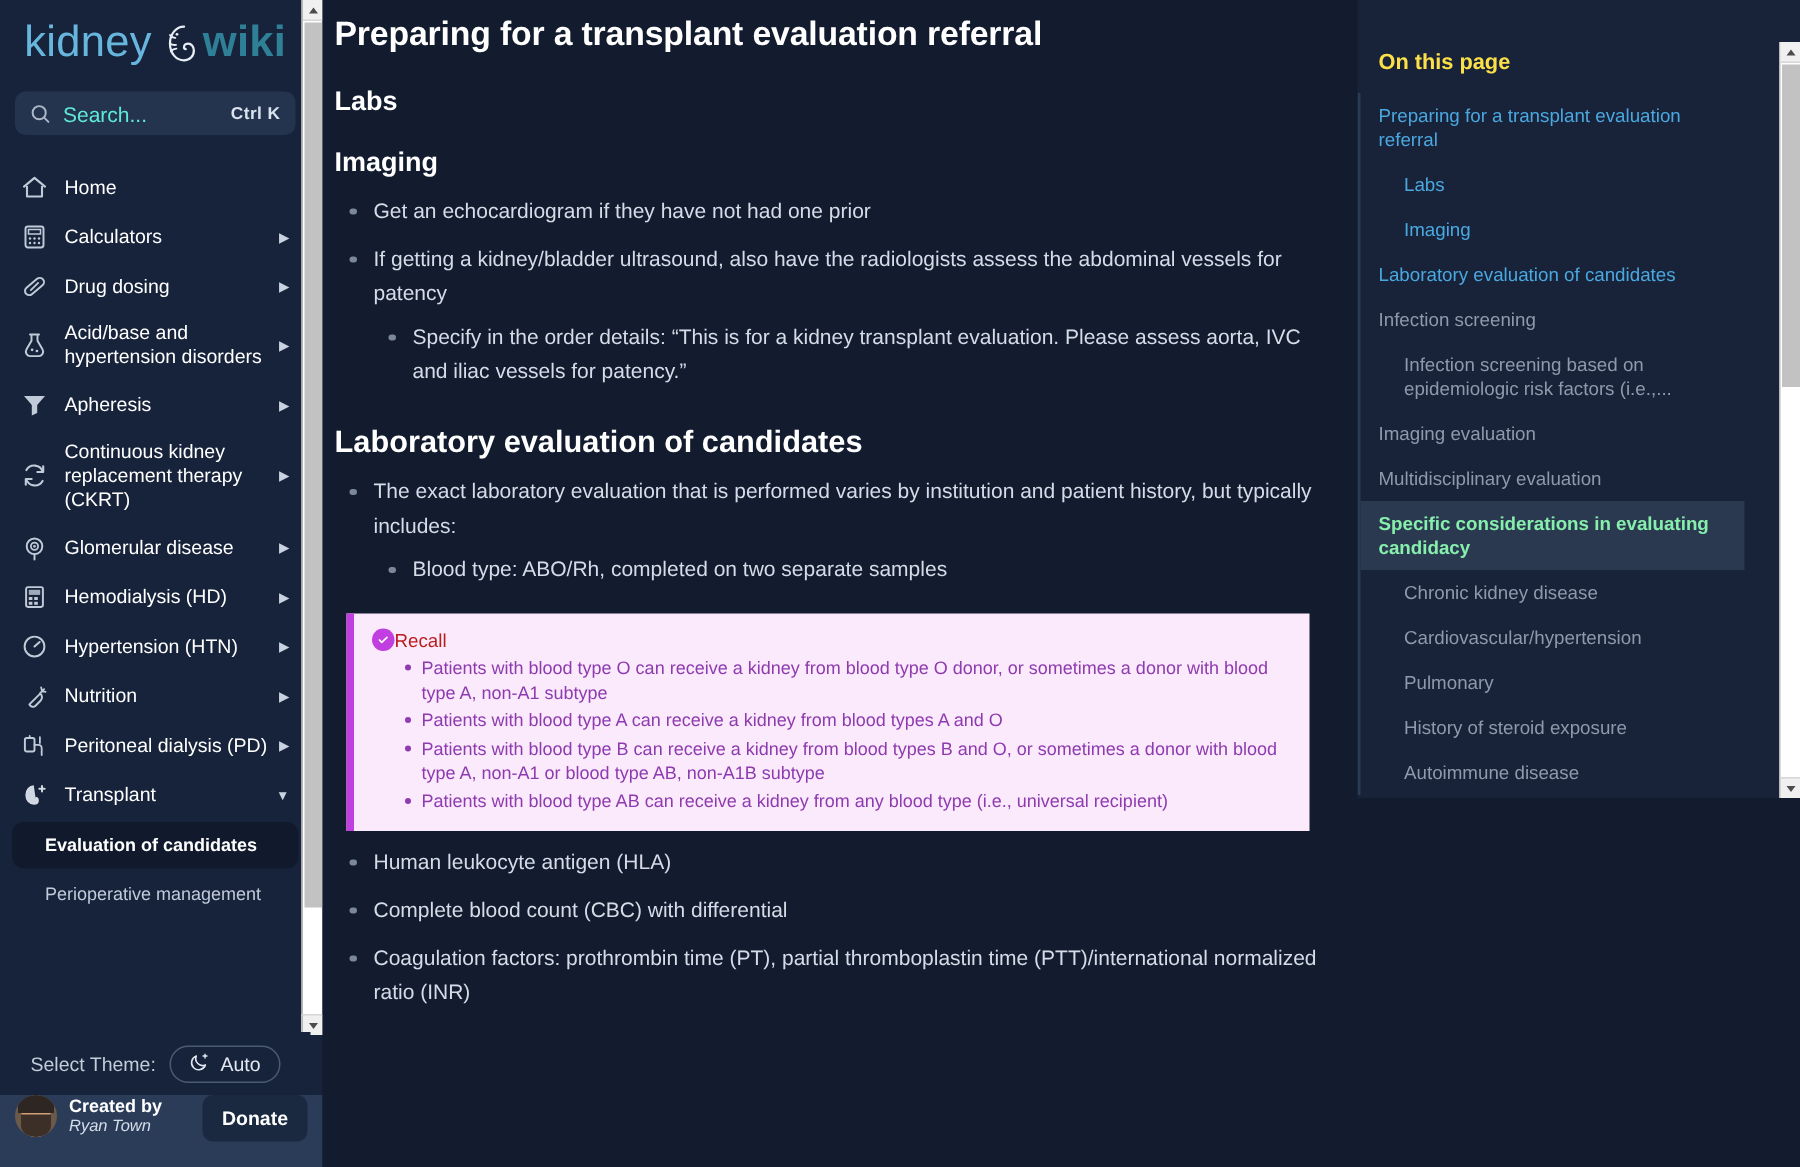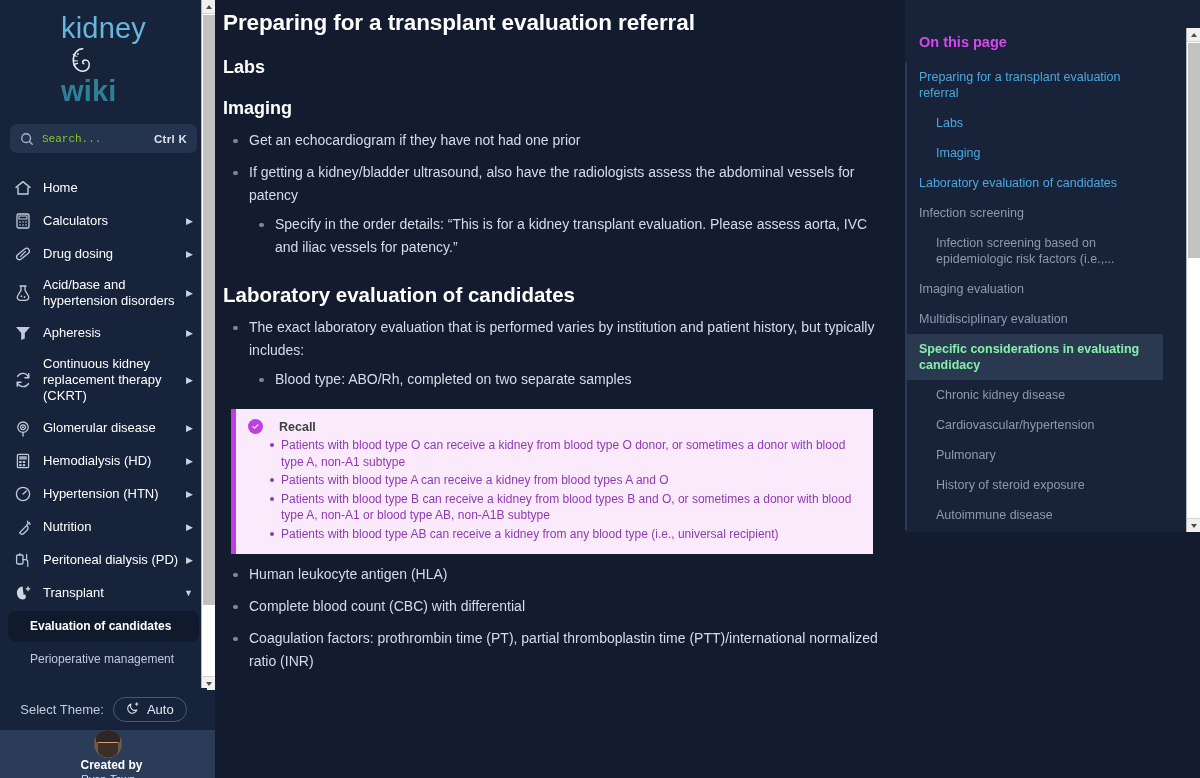--- a/index.html
+++ b/index.html
@@ -19,36 +19,36 @@
     display: flex; flex-direction: column;
   }
   #sidebar-scroll-region {
     position: absolute; left: 0; top: 0; width: 207px; height: 690px;
     overflow: hidden;
   }
   .logo-wrap {
     padding: 12px 10px 6px 10px;
     display: flex; align-items: center; justify-content: center;
   }
-  .logo-text { font-size: 29px; letter-spacing: .2px; display: flex; align-items: flex-start; flex-direction: column; }
+  .logo-text { font-size: 29px; letter-spacing: .2px; display: flex; align-items: center; }
   .logo-kidney { color: #67b6dd; font-weight: 300; }
   .logo-wiki { color: #2f7f96; font-weight: 700; }
   .logo-glyph { width: 30px; height: 30px; margin: 0 2px; }
 
   .search-box {
     margin: 8px 10px 0 10px;
     height: 29px; background: #243category; }
   .search-box {
     margin: 10px 10px 0 10px; height: 29px;
     background: #24344f; border-radius: 7px;
     display: flex; align-items: center; padding: 0 10px;
     cursor: text;
   }
   .search-icon { width: 14px; height: 14px; flex: 0 0 14px; opacity:.8; }
-  .search-placeholder { color: #84cc16; font-size: 11px; margin-left: 8px; flex: 1; font-family: Liberation Mono, monospace; }
+  .search-placeholder { color: #5eead4; font-size: 14px; margin-left: 8px; flex: 1; }
   .search-kbd { color: #dbe3ee; font-size: 11.5px; font-weight: bold; letter-spacing: .3px; }
 
   .nav { margin-top: 18px; }
   .nav-item {
     display: flex; align-items: center;
     padding: 7px 14px 7px 14px;
     min-height: 33px;
     cursor: pointer;
   }
   .nav-item .ni-icon { width: 18px; height: 18px; flex: 0 0 18px; margin-right: 11px; opacity: .92; }
@@ -77,21 +77,21 @@
     border: 1px solid #4a5a75; border-radius: 14px;
     height: 25px; padding: 0 12px;
     display: flex; align-items: center; cursor: pointer;
   }
   .theme-toggle svg { width: 14px; height: 14px; margin-right: 7px; }
   .theme-toggle span { color: #e3e9f2; font-size: 13px; }
 
   .footer-bar {
     position: absolute; left: 0; bottom: 0; width: 215px; height: 48px;
     background: #2b3c59;
-    display: flex; align-items: center; padding: 0 10px; flex-direction: column;
+    display: flex; align-items: flex-start; padding: 0 10px;
   }
   .avatar {
     width: 28px; height: 28px; border-radius: 50%;
     flex: 0 0 28px; overflow: hidden; position: relative;
     background: #6b5a4a;
   }
   .avatar .face { position:absolute; left:4px; top:3px; width:20px; height:25px; border-radius:50% 50% 45% 45%; background:#d2a077; }
   .avatar .hair { position:absolute; left:2px; top:0px; width:24px; height:12px; border-radius:50% 50% 0 0; background:#2e2622; }
   .avatar .beard { position:absolute; left:4px; top:13px; width:20px; height:15px; border-radius:0 0 50% 50%; background:#3b2f27; }
   .footer-text { margin-left: 8px; flex: 1; }
@@ -158,39 +158,39 @@
     margin: 18px 0 0 8px; width: 642px;
     background: #fbeafc; border-left: 5px solid #c13fe0;
     padding: 10px 14px 12px 12px;
   }
   .callout-head { display: flex; align-items: center; }
   .callout-badge {
     width: 15px; height: 15px; border-radius: 50%; background: #c13fe0;
     flex: 0 0 15px; display: flex; align-items: center; justify-content: center;
   }
   .callout-badge svg { width: 9px; height: 9px; }
-  .callout-title { color: #404040; font-size: 12.5px; font-weight: bold; margin-left: 16px; }
+  .callout-title { color: #b91c1c; font-size: 12.5px; font-weight: normal; margin-left: 0; }
   .callout ul { list-style: none; margin-top: 3px; }
   .callout ul li {
     position: relative; padding-left: 33px; margin-top: 2px;
     color: #8e3bb0; font-size: 12px; line-height: 16.5px;
   }
   .callout ul li::before {
     content: ""; position: absolute; left: 22px; top: 6px;
     width: 4px; height: 4px; border-radius: 50%; background: #8e3bb0;
   }
 
   
   #toc {
     position: absolute; right: 0; top: 0; width: 295px; height: 532px;
     background: #182339;
     overflow: hidden;
   }
   .toc-title {
-    color: #d946ef; font-size: 14.5px; font-weight: bold;
+    color: #fde047; font-size: 14.5px; font-weight: bold;
     padding: 34px 0 0 14px;
   }
   .toc-list { margin-top: 12px; border-left: 2px solid #2b3a55; width: 258px; }
   .toc-item { padding: 7px 12px 7px 12px; cursor: pointer; }
   .toc-item .tl { font-size: 12.5px; line-height: 16px; display: block; }
   .toc-item.lvl1 .tl { color: #4aa8e0; }
   .toc-item.lvl2 { padding-left: 29px; }
   .toc-item.lvl2 .tl { color: #4aa8e0; }
   .toc-item.muted .tl { color: #8e99ab; }
   .toc-item.active { background: #2a3850; }

